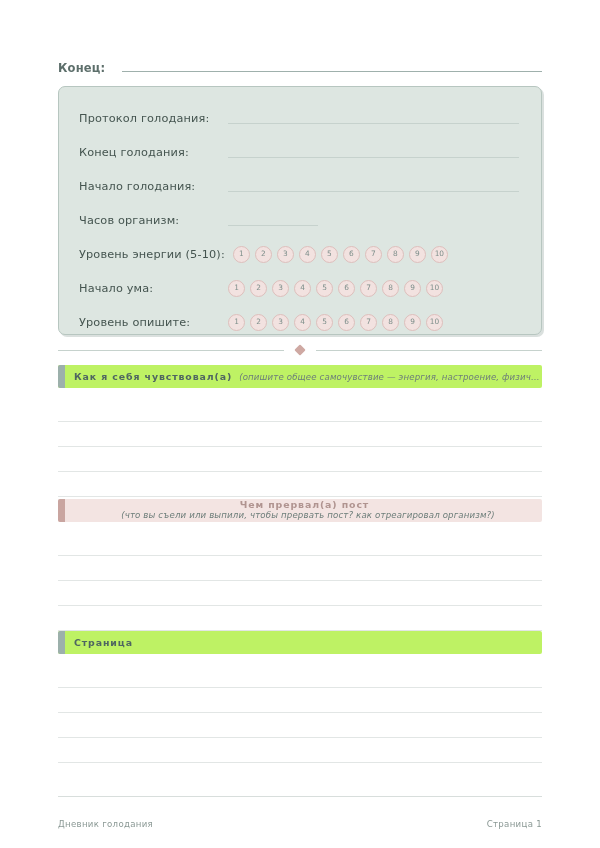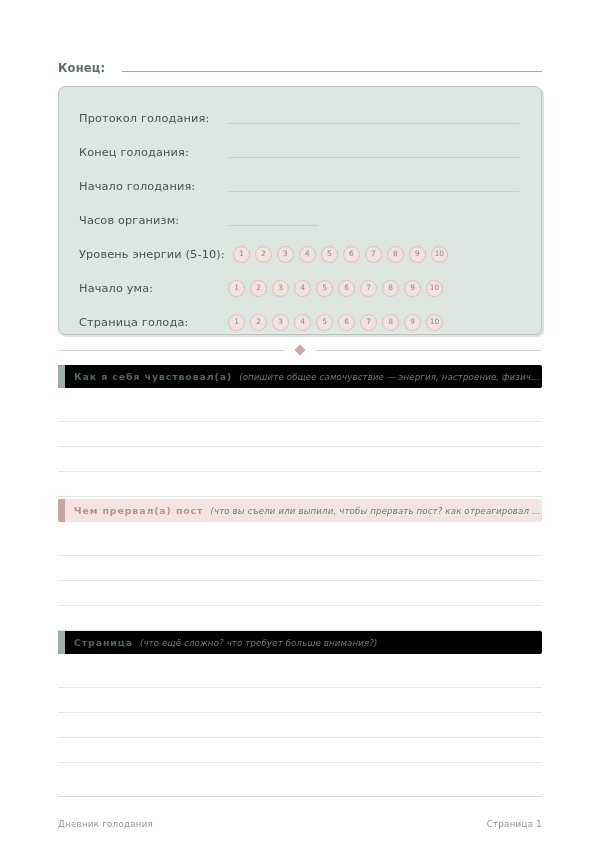--- a/index.html
+++ b/index.html
@@ -164,27 +164,27 @@
     font-style: italic;
     letter-spacing: 0.15px;
     overflow: hidden;
     text-overflow: ellipsis;
     white-space: nowrap;
     flex: 1;
     min-width: 0;
   }
 
   
-  .sec-head.green { background: #000000; }
+  .sec-head.green { background: #bef264; }
   .sec-head.green .bar { background: #9cb0ab; }
   .sec-head.green .sec-title { color: #4f6561; }
   .sec-head.green .sec-hint  { color: #6c7d79; }
 
   
-  .sec-head.rose { background: #f3e4e2; }
+  .sec-head.rose { background: #f3e4e2; flex-direction: column; }
   .sec-head.rose .bar { background: #c9a5a0; }
   .sec-head.rose .sec-title { color: #b09490; }
   .sec-head.rose .sec-hint  { color: #6c7d79; }
 
   .lines { margin-top: 9px; }
   .wline {
     height: 24px;
     border-bottom: 1px solid #e2e6e5;
   }
 
@@ -268,21 +268,21 @@
         <span class="dot">5</span>
         <span class="dot">6</span>
         <span class="dot">7</span>
         <span class="dot">8</span>
         <span class="dot">9</span>
         <span class="dot">10</span>
       </span>
     </div>
 
     <div class="field">
-      <span class="field-label lbl-std">Страница голода:</span>
+      <span class="field-label lbl-std">Уровень опишите:</span>
       <span class="scale">
         <span class="dot">1</span>
         <span class="dot">2</span>
         <span class="dot">3</span>
         <span class="dot">4</span>
         <span class="dot">5</span>
         <span class="dot">6</span>
         <span class="dot">7</span>
         <span class="dot">8</span>
         <span class="dot">9</span>
@@ -323,21 +323,20 @@
       <div class="wline"></div>
       <div class="wline"></div>
       <div class="wline"></div>
     </div>
   </div>
 
   <div class="section" style="top:631px;">
     <div class="sec-head green">
       <span class="bar"></span>
       <span class="sec-title">Страница</span>
-      <span class="sec-hint">(что ещё сложно? что требует больше внимания?)</span>
     </div>
     <div class="lines">
       <div class="wline"></div>
       <div class="wline"></div>
       <div class="wline"></div>
       <div class="wline"></div>
     </div>
   </div>
 
   <div class="footer">

